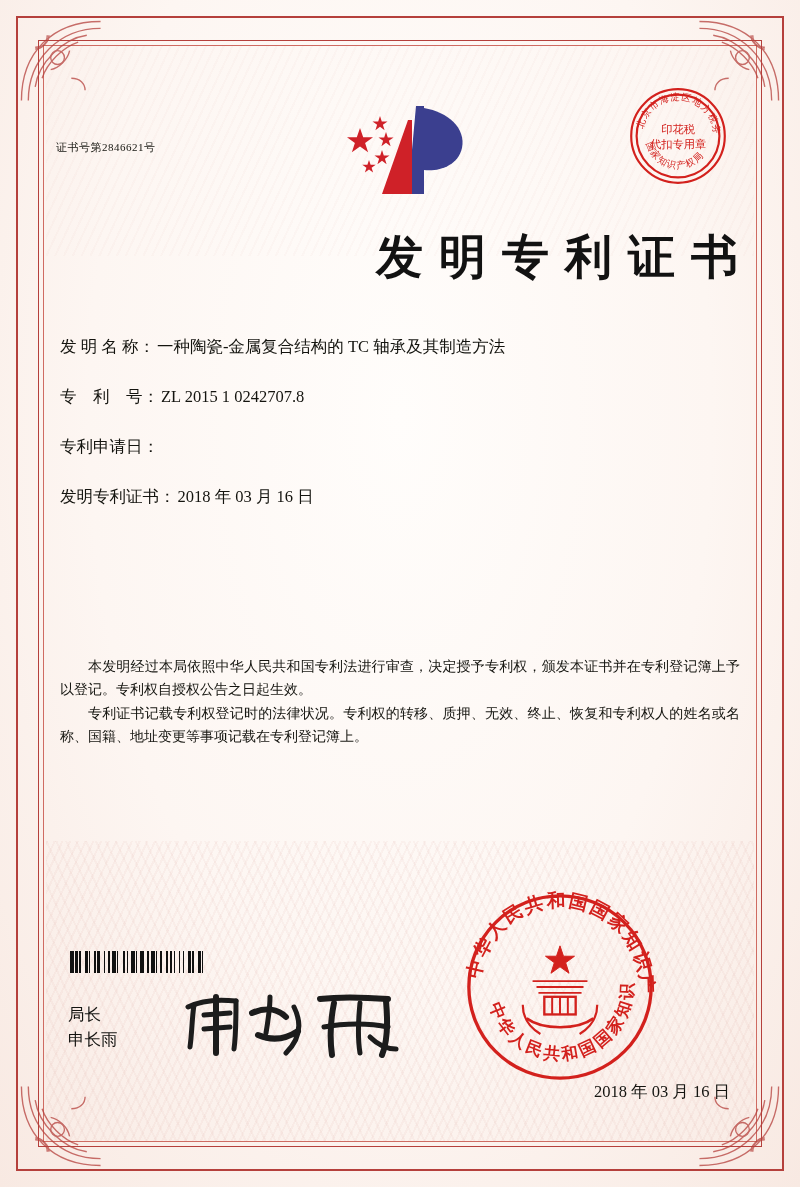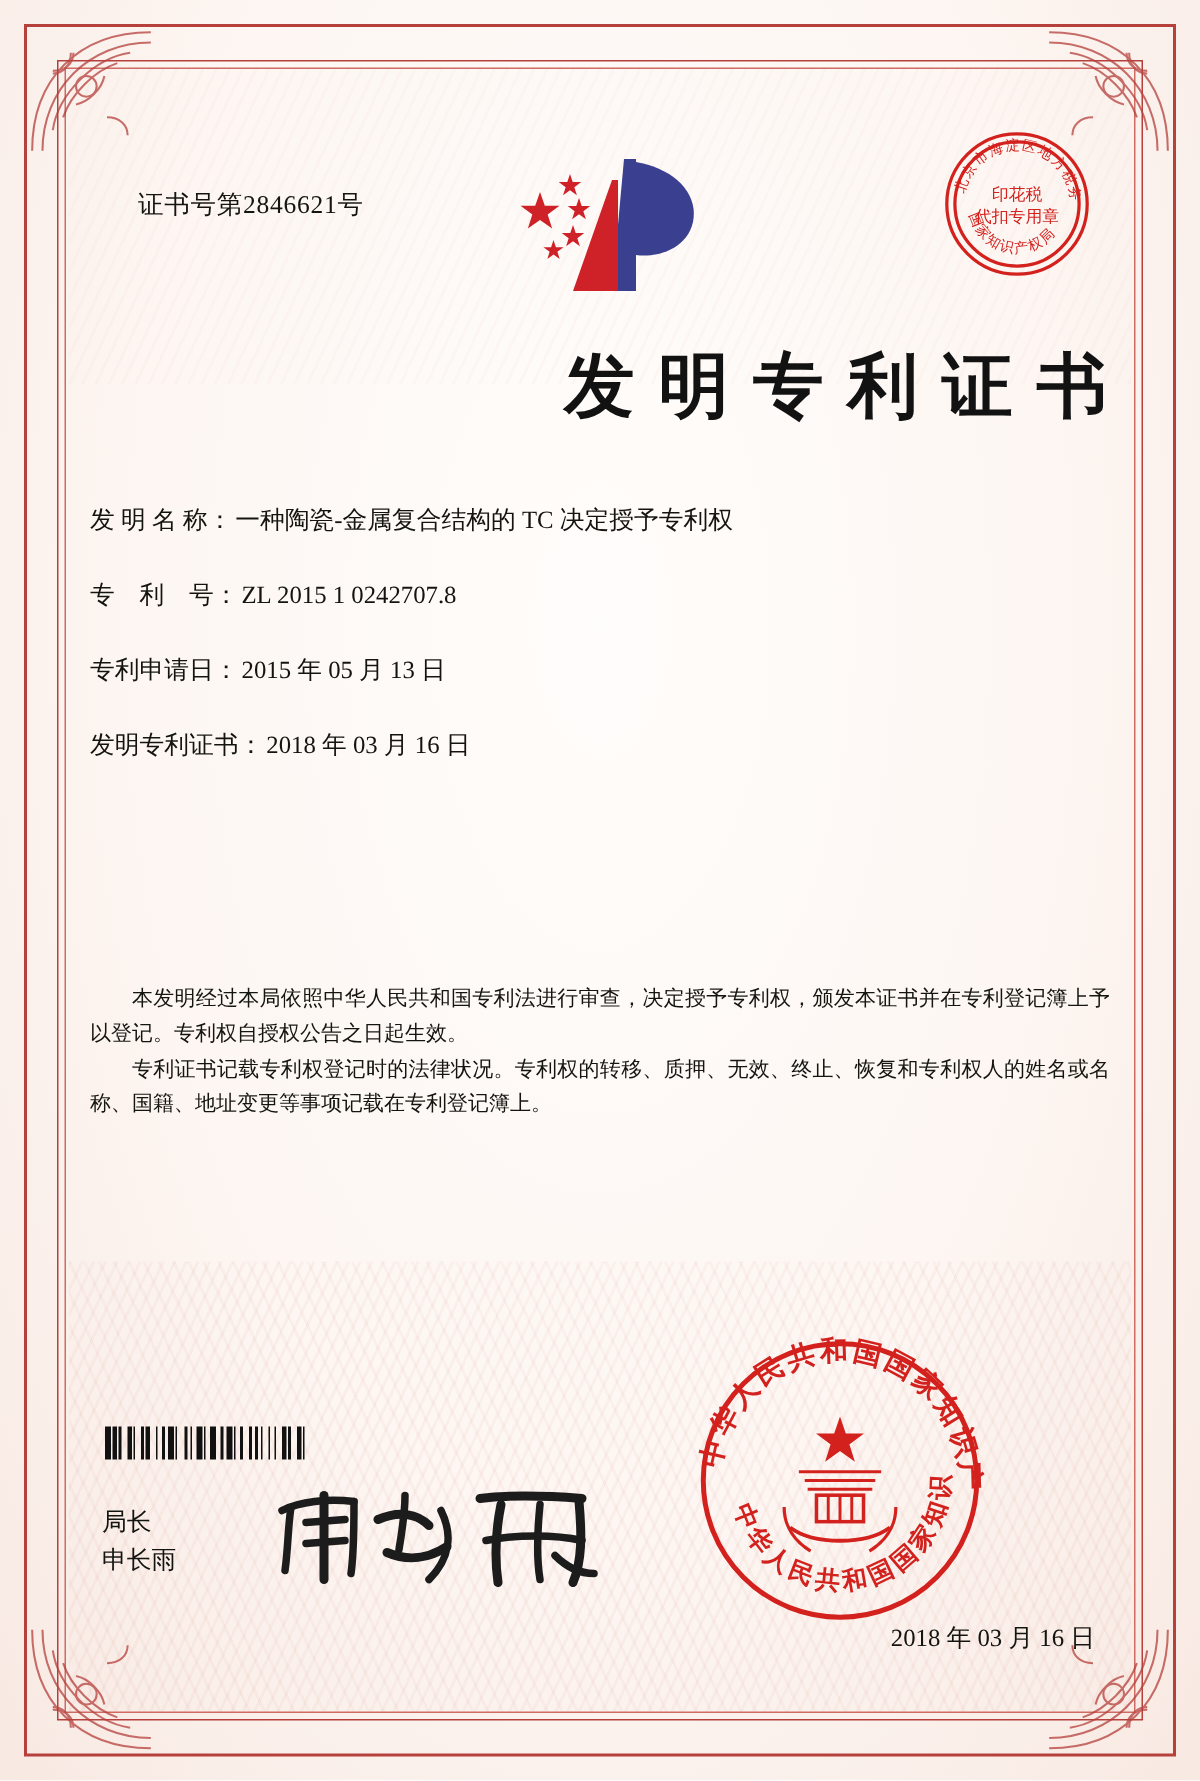--- a/index.html
+++ b/index.html
@@ -90,25 +90,24 @@
     position: absolute;
     left: 46px;
     top: 46px;
     right: 46px;
     bottom: 46px;
   }
 
   .cert-number {
     position: absolute;
     left: 10px;
-    top: 79px;
-    font-size: 17px;
+    top: 94px;
+    font-size: 11px;
     letter-spacing: 0.5px;
     color: #15150f;
-    margin-left: 36px;
   }
 
   
   .logo {
     position: absolute;
     left: 50%;
     top: 52px;
     transform: translateX(-50%);
     width: 160px;
     height: 110px;
@@ -321,29 +320,28 @@
           <polygon points="49,62 50.6,66.8 55.7,66.8 51.6,69.8 53.1,74.6 49,71.6 44.9,74.6 46.4,69.8 42.3,66.8 47.4,66.8"></polygon>
         </g>
       </svg>
     </div>
 
     <div class="title">发明专利证书</div>
 
     <div class="fields">
       <div class="field">
         <span class="label">发 明 名 称：</span>
-        <span class="value">一种陶瓷-金属复合结构的 TC 决定授予专利权</span>
+        <span class="value">一种陶瓷-金属复合结构的 TC 轴承及其制造方法</span>
       </div>
       <div class="field">
         <span class="label">专　利　号：</span>
         <span class="value">ZL 2015 1 0242707.8</span>
       </div>
       <div class="field">
         <span class="label">专利申请日：</span>
-        <span class="value">2015 年 05 月 13 日</span>
       </div>
       <div class="field">
         <span class="label">发明专利证书：</span>
         <span class="value">2018 年 03 月 16 日</span>
       </div>
     </div>
 
     <div class="paragraphs">
       <p>本发明经过本局依照中华人民共和国专利法进行审查，决定授予专利权，颁发本证书并在专利登记簿上予以登记。专利权自授权公告之日起生效。</p>
       <p>专利证书记载专利权登记时的法律状况。专利权的转移、质押、无效、终止、恢复和专利权人的姓名或名称、国籍、地址变更等事项记载在专利登记簿上。</p>

